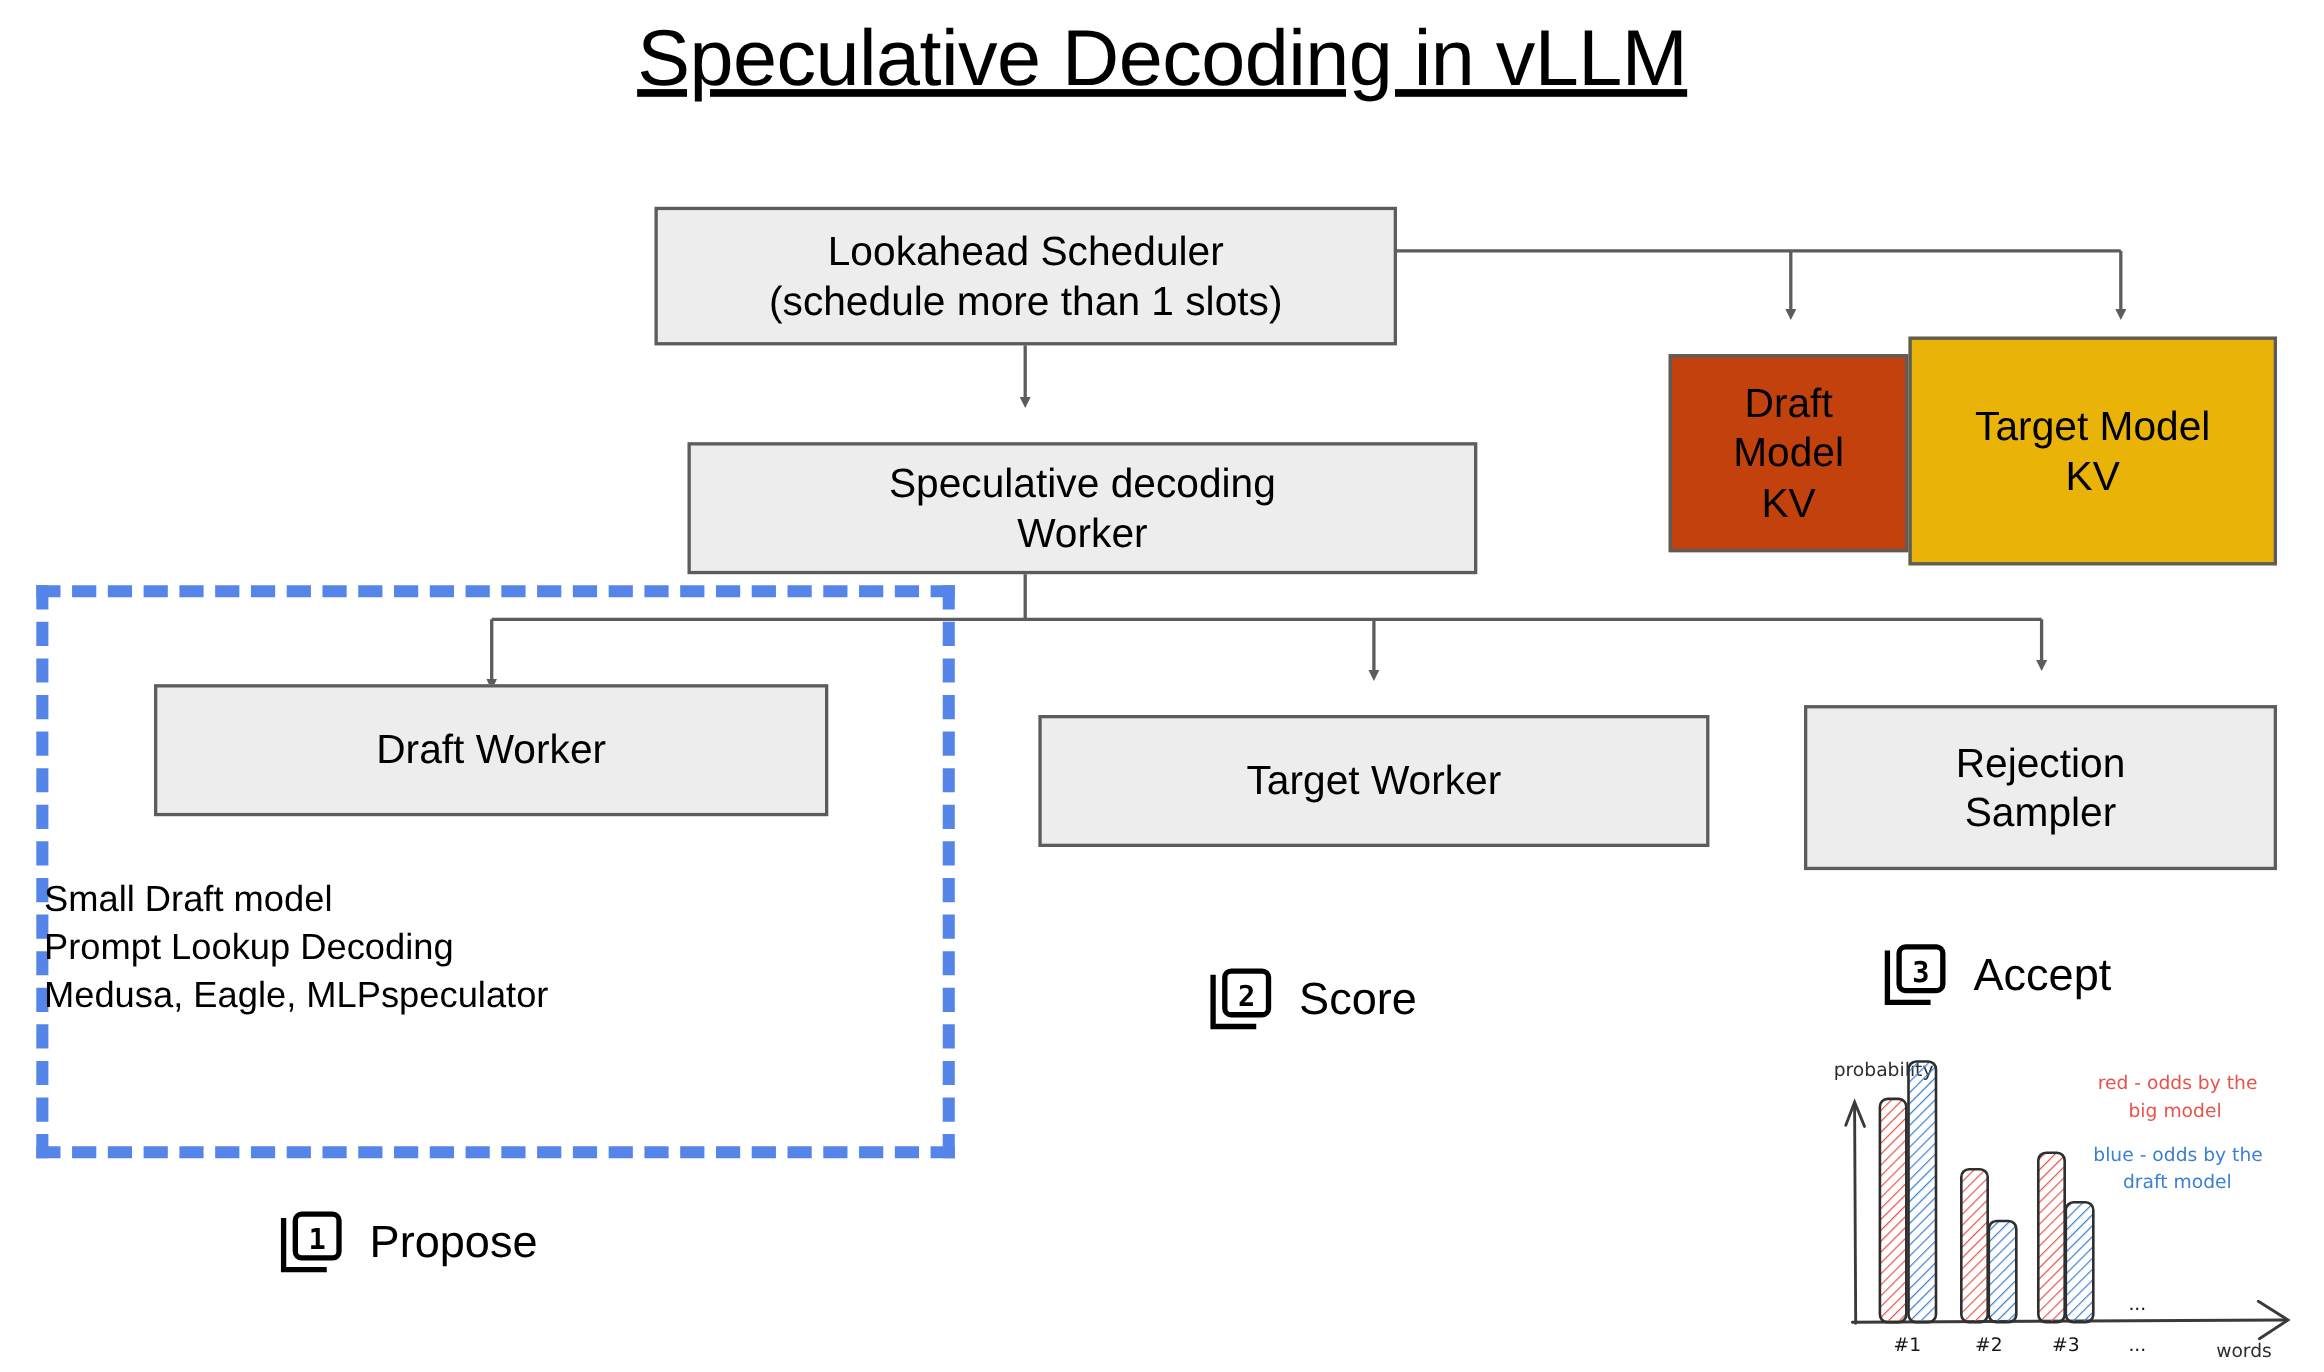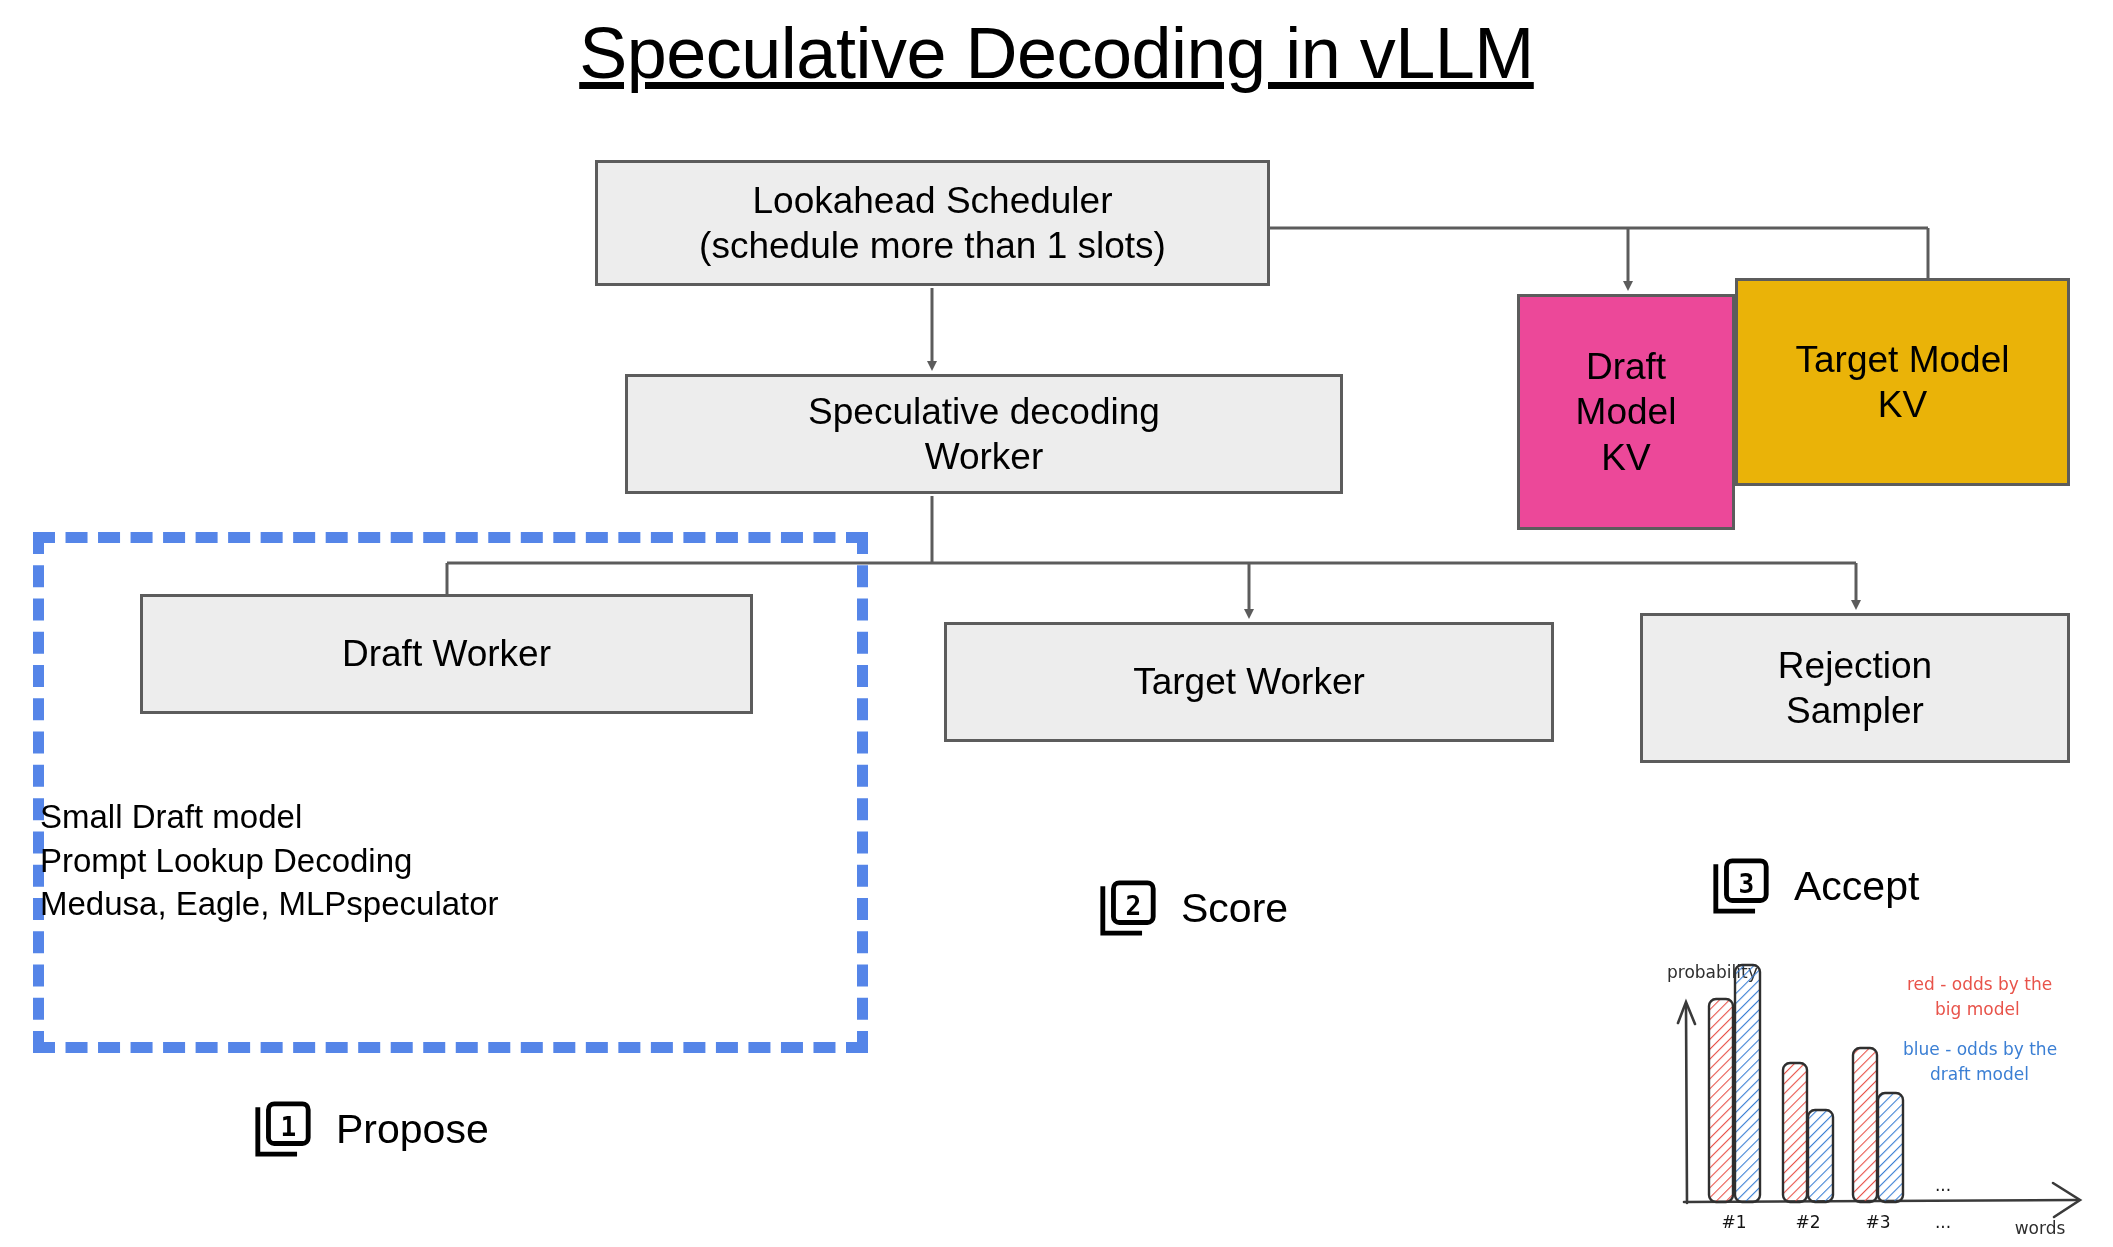--- a/index.html
+++ b/index.html
@@ -44,31 +44,32 @@
     border: 3px solid #5c5c5c;
     display: flex;
     align-items: center;
     justify-content: center;
     text-align: center;
     font-size: 37px;
     line-height: 1.22;
     color: #000000;
     white-space: pre-line;
     padding: 4px 10px;
+    margin-top: 28px;
   }
 
   #node-lookahead-scheduler { left: 595px; top: 160px;  width: 675px;  height: 126px; }
   #node-spec-worker         { left: 625px; top: 374px;  width: 718px;  height: 120px; }
   #node-draft-worker        { left: 140px; top: 594px;  width: 613px;  height: 120px; }
   #node-target-worker       { left: 944px; top: 622px;  width: 610px;  height: 120px; text-align: center; }
   #node-rejection-sampler   { left: 1640px; top: 613px; width: 430px;  height: 150px; }
 
   #node-draft-kv {
-    left: 1517px; top: 294px; width: 218px; height: 236px;
-    background: #ec4899;
+    left: 1517px; top: 294px; width: 218px; height: 180px;
+    background: #c2410c;
     font-size: 37px;
   }
   #node-target-kv {
     left: 1735px; top: 278px; width: 335px; height: 208px;
     background: #eab308;
     font-size: 37px;
     border-left-width: 3px;
   }
 
   

